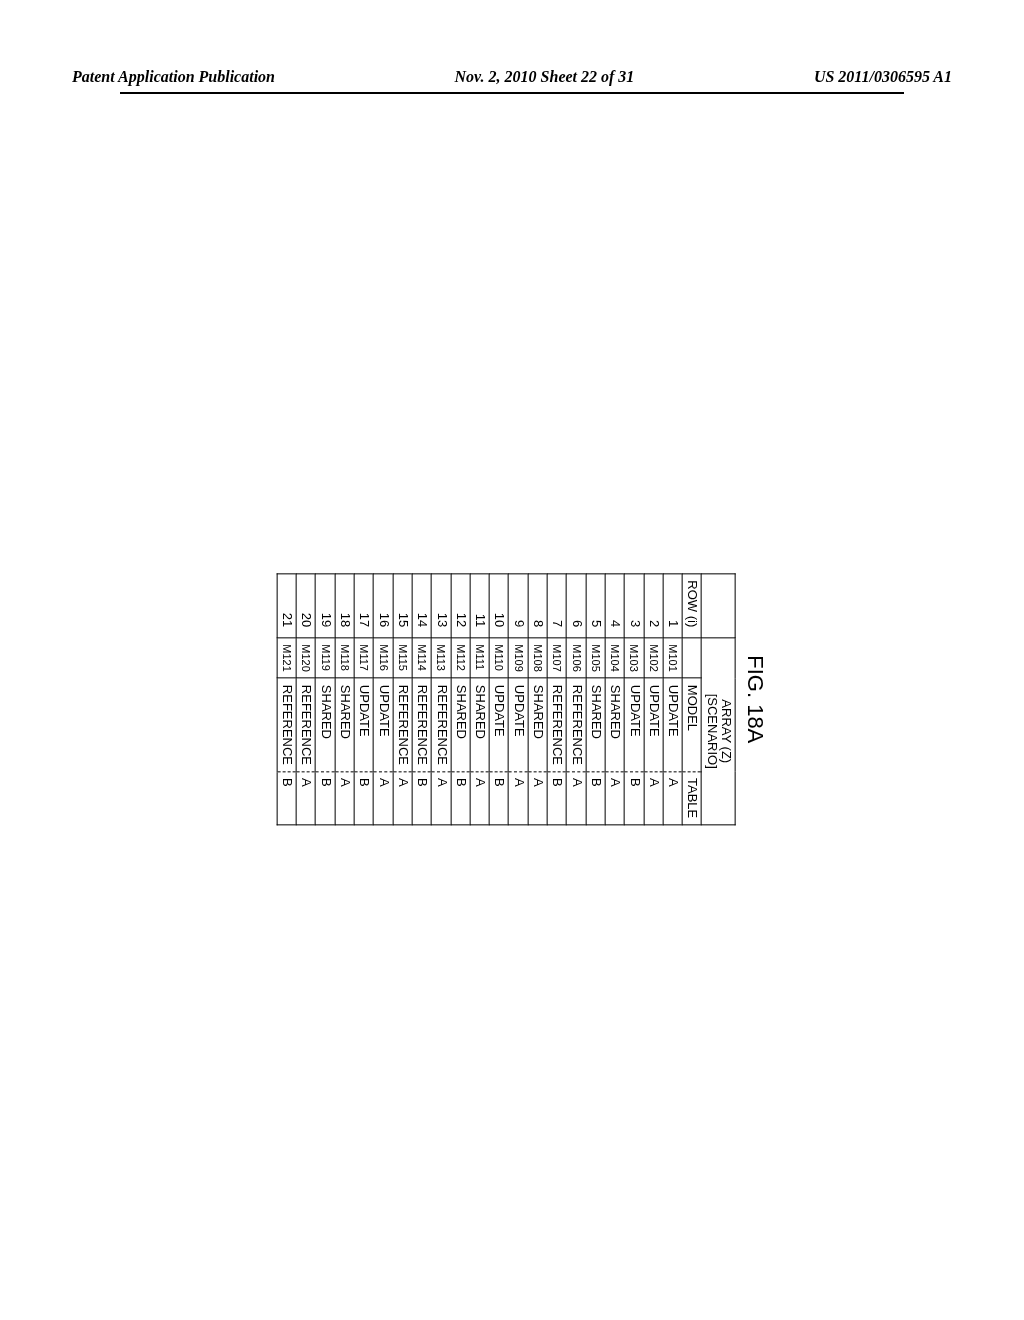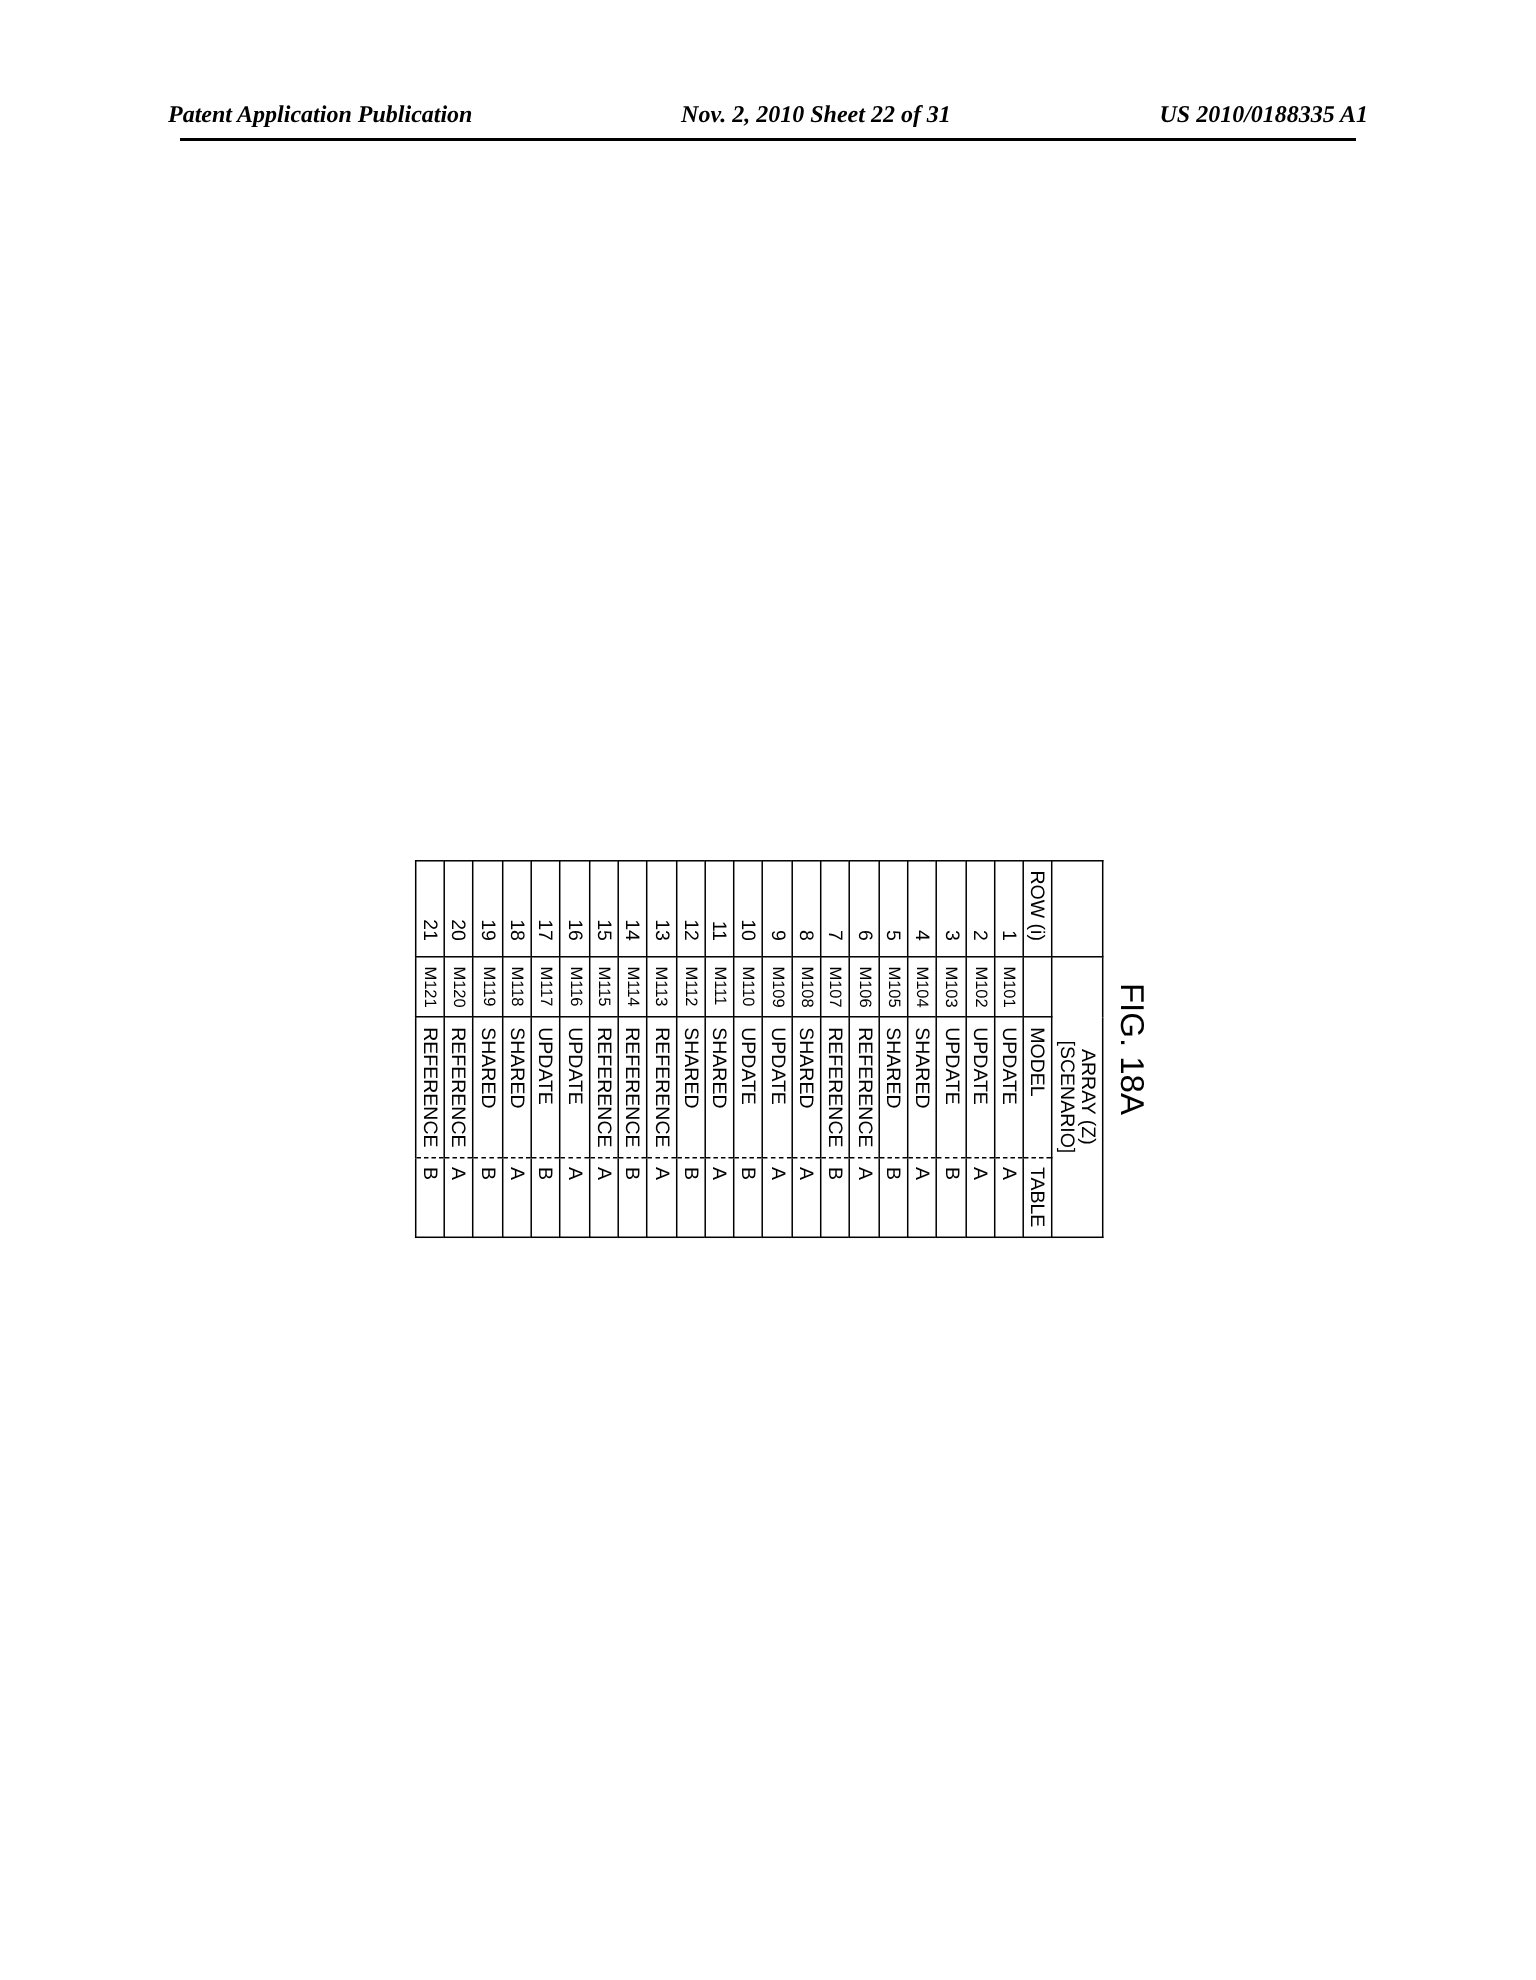--- a/index.html
+++ b/index.html
@@ -11,21 +11,21 @@
     font-family: "Times New Roman", serif;
     position: relative;
   }
   .header-row {
     position: absolute;
     top: 68px;
     left: 0;
     width: 100%;
     display: flex;
     justify-content: space-between;
-    padding: 0 112px;
+    padding: 0 72px;
     font-size: 16px;
     font-weight: bold;
     font-style: italic;
   }
   .rule {
     position: absolute;
     top: 92px;
     left: 120px;
     right: 120px;
     height: 2px;
@@ -65,21 +65,21 @@
   .blank-cell { height: 32px; }
   .no-border-right { border-right-style: dashed !important; }
   .no-border-left { border-left-style: dashed !important; }
 </style>
 </head>
 <body>
 
 <div class="header-row">
   <span>Patent Application Publication</span>
   <span>Nov. 2, 2010  Sheet 22 of 31</span>
-  <span>US 2010/0188335 A1</span>
+  <span>US 2011/0306595 A1</span>
 </div>
 <div class="rule"></div>
 
 <div class="figure-wrap">
   <div class="fig-label">FIG. 18A</div>
   <table class="data">
     <thead>
       <tr>
         <th class="blank-cell"></th>
         <th colspan="3" class="scenario-hdr" style="white-space:pre-line; text-align:center;">ARRAY (Z)

